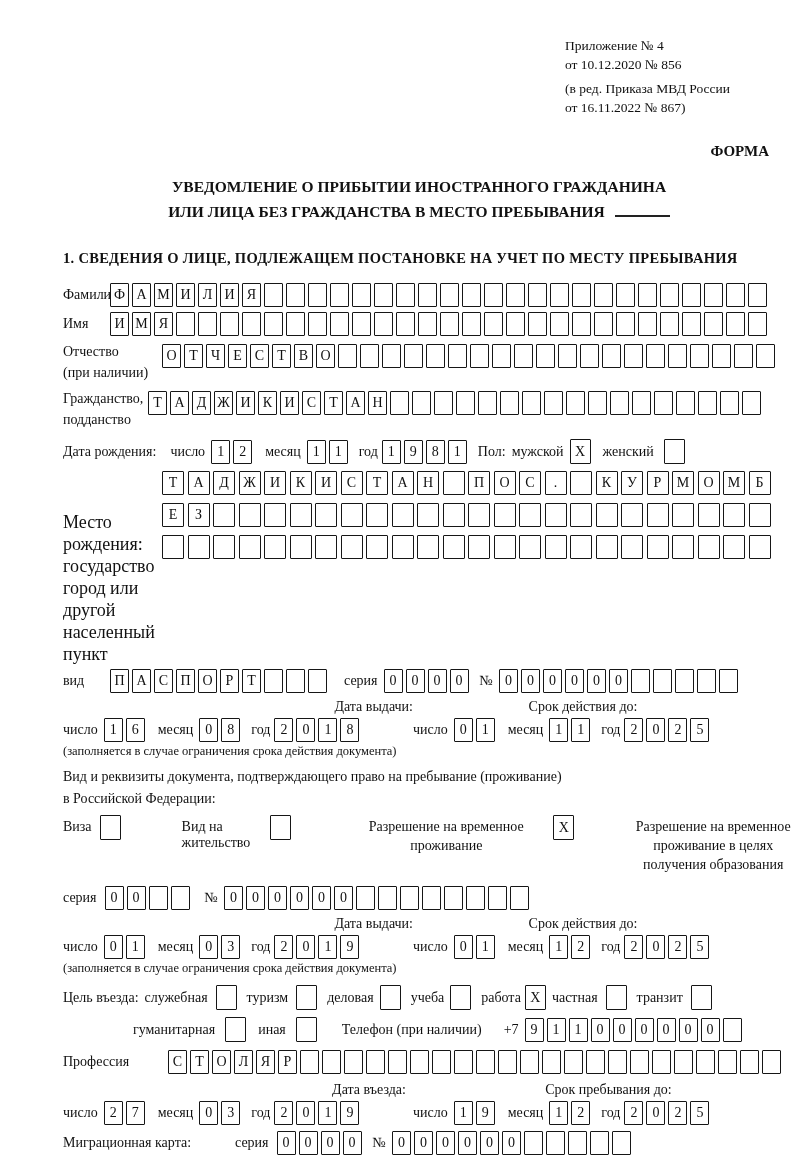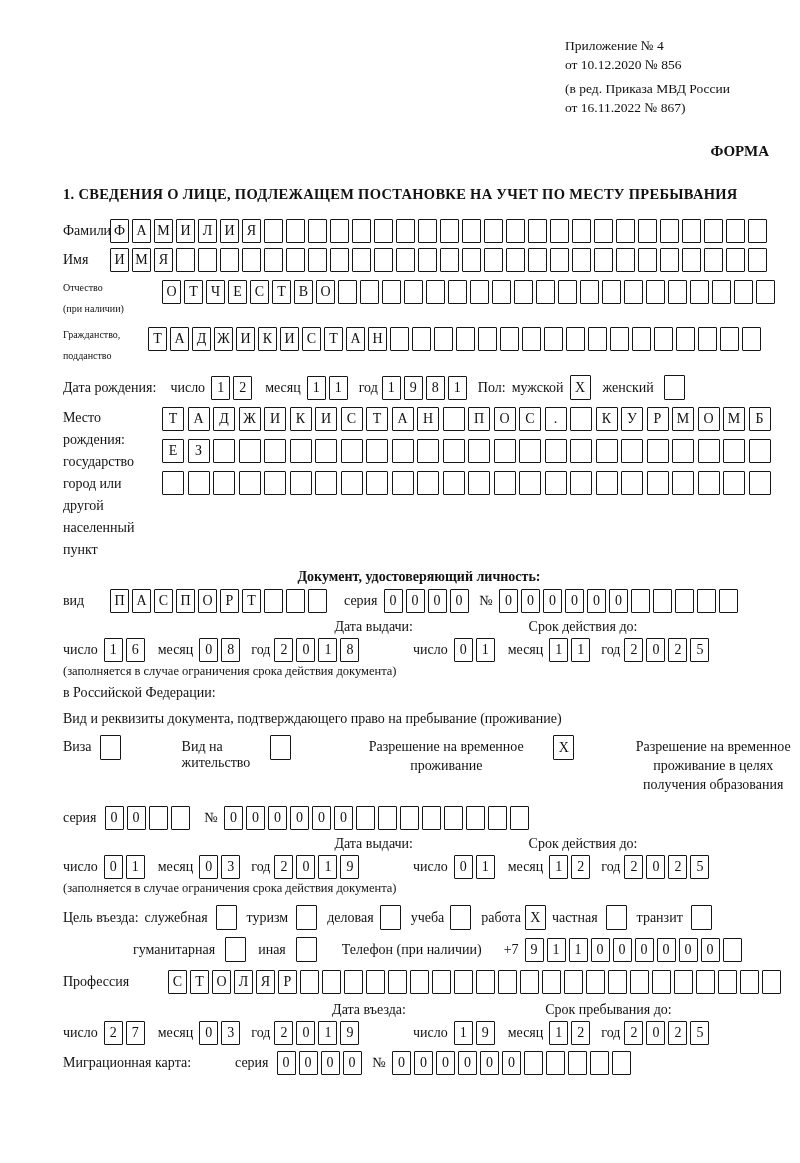--- a/index.html
+++ b/index.html
@@ -11,21 +11,21 @@
   }
   .hdr{margin-left:auto; width:210px; font-size:13.5px; line-height:19px;}
   .hdr-gap{height:5px;}
   .forma{text-align:right; font-weight:bold; font-size:15px; margin:26px 6px 0 0;}
   .title{text-align:center; font-weight:bold; font-size:15.5px; line-height:25px; margin-top:14px;}
   .blank{display:inline-block; width:55px; border-bottom:2.2px solid #222; height:12px; margin-left:10px;}
   .sec{font-weight:bold; font-size:14.5px; letter-spacing:.3px; margin-top:26px;}
 
   .row{display:flex; align-items:flex-start; margin-top:5px;}
   .lab{font-size:14px; padding-top:4px; flex:none;}
-  .lab2{font-size:10px; line-height:21px; flex:none;}
+  .lab2{font-size:14px; line-height:21px; flex:none;}
   .w47{width:47px;} .w85{width:85px;} .w91{width:91px;} .w99{width:99px;}
 
   .cells{display:flex; flex:none;}
   .cell{
     box-sizing:border-box; flex:none; width:19px; height:24px;
     border:1.5px solid #161616; border-radius:1px; margin-right:3px;
     display:inline-flex; align-items:center; justify-content:center;
     font-size:14px; line-height:1; background:#fff;
   }
   .wide .cell{width:22px; margin-right:3.5px;}
@@ -48,36 +48,40 @@
   .dates{display:flex; align-items:center; margin-top:3px;}
   .dgroup{display:flex; align-items:center; font-size:14px;}
   .dgl{width:350px;}
   .note{font-size:12.5px; margin:2px 28px 0 0;}
   .plain{font-size:14px; margin-top:10px;}
   .optrow{display:flex; align-items:flex-start; margin-top:8px; font-size:14px;gap:36px;}
   .optpair{display:flex; align-items:flex-start;}
   .optlbl{padding-top:4px;}
   .optblock{text-align:center; line-height:19px; padding-top:2px;}
   .wb190{width:198px;} .wb180{width:182px;}
-  .stack{line-height:22px; font-size:14px; flex:none;}
+  .stack{line-height:22px; font-size:18px; flex:none;margin-top:40px;}
 </style>
 </head>
 <body>
 
 <div class="page">
 
   <div class="hdr">
     <div>Приложение № 4</div>
     <div>от 10.12.2020 № 856</div>
     <div class="hdr-gap"></div>
     <div>(в ред. Приказа МВД России</div>
     <div>от 16.11.2022 № 867)</div>
   </div>
   <div class="forma">ФОРМА</div>
 
+  <div class="title">
+    <div>УВЕДОМЛЕНИЕ О ПРИБЫТИИ ИНОСТРАННОГО ГРАЖДАНИНА</div>
+    <div><span>ИЛИ ЛИЦА БЕЗ ГРАЖДАНСТВА В МЕСТО ПРЕБЫВАНИЯ</span><span class="blank"></span></div>
+  </div>
 
   <div class="sec">1. СВЕДЕНИЯ О ЛИЦЕ, ПОДЛЕЖАЩЕМ ПОСТАНОВКЕ НА УЧЕТ ПО МЕСТУ ПРЕБЫВАНИЯ</div>
 
   <div class="row" style="margin-top:16px;">
     <span class="lab w47">Фамилия</span>
     <span class="cells">
         <span class="cell">Ф</span>
         <span class="cell">А</span>
         <span class="cell">М</span>
         <span class="cell">И</span>
@@ -328,21 +332,20 @@
           <span class="cell"></span>
           <span class="cell"></span>
           <span class="cell"></span>
           <span class="cell"></span>
           <span class="cell"></span>
           <span class="cell"></span>
         </span>
     </span>
   </div>
 
-  <div class="dochead">Документ, удостоверяющий личность:</div>
   <div class="inl" style="margin-top:4px;">
     <span class="w47">вид</span>
     <span class="cells">
         <span class="cell">П</span>
         <span class="cell">А</span>
         <span class="cell">С</span>
         <span class="cell">П</span>
         <span class="cell">О</span>
         <span class="cell">Р</span>
         <span class="cell">Т</span>
@@ -412,22 +415,22 @@
       <span class="cells">
           <span class="cell">2</span>
           <span class="cell">0</span>
           <span class="cell">2</span>
           <span class="cell">5</span>
         </span>
     </span>
   </div>
   <div class="note">(заполняется в случае ограничения срока действия документа)</div>
 
+  <div class="plain">Вид и реквизиты документа, подтверждающего право на пребывание (проживание)</div>
   <div class="plain" style="margin-top:6px;">в Российской Федерации:</div>
-  <div class="plain">Вид и реквизиты документа, подтверждающего право на пребывание (проживание)</div>
 
   <div class="optrow">
     <span class="optpair">
       <span class="optlbl">Виза</span>
       <span class="cb ml8"></span>
     </span>
     <span class="optpair ml25">
       <span class="optlbl">Вид на жительство</span>
       <span class="cb ml20"></span>
     </span>

